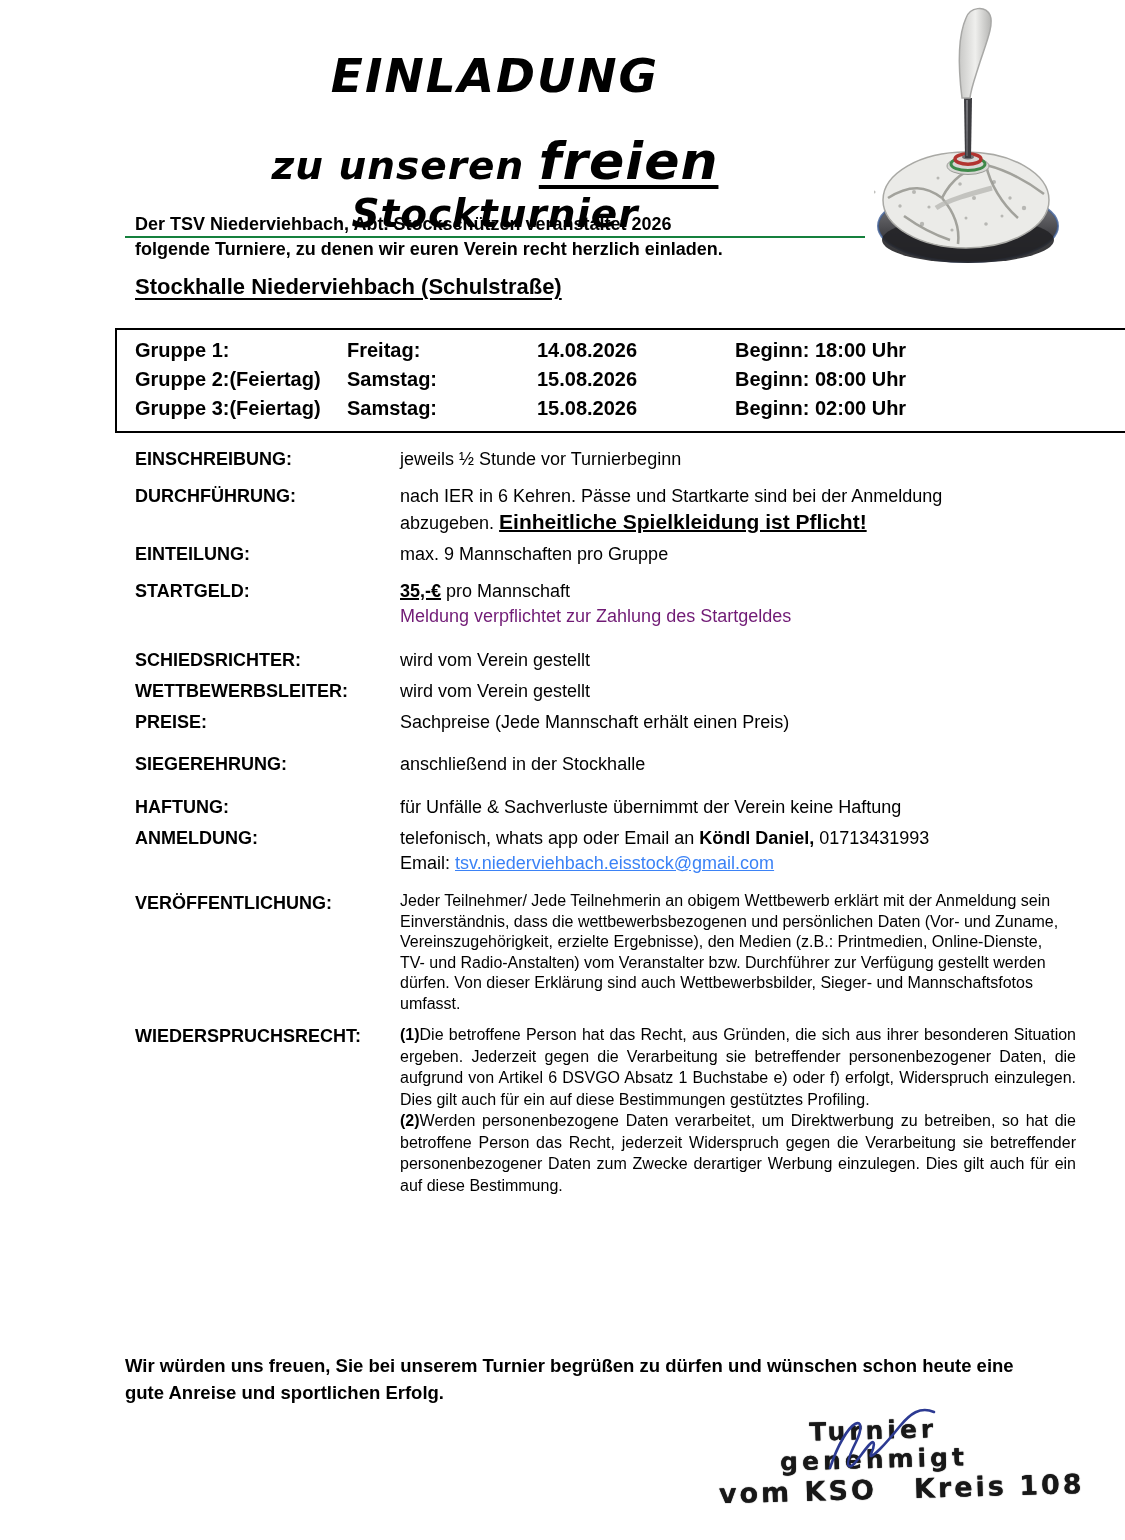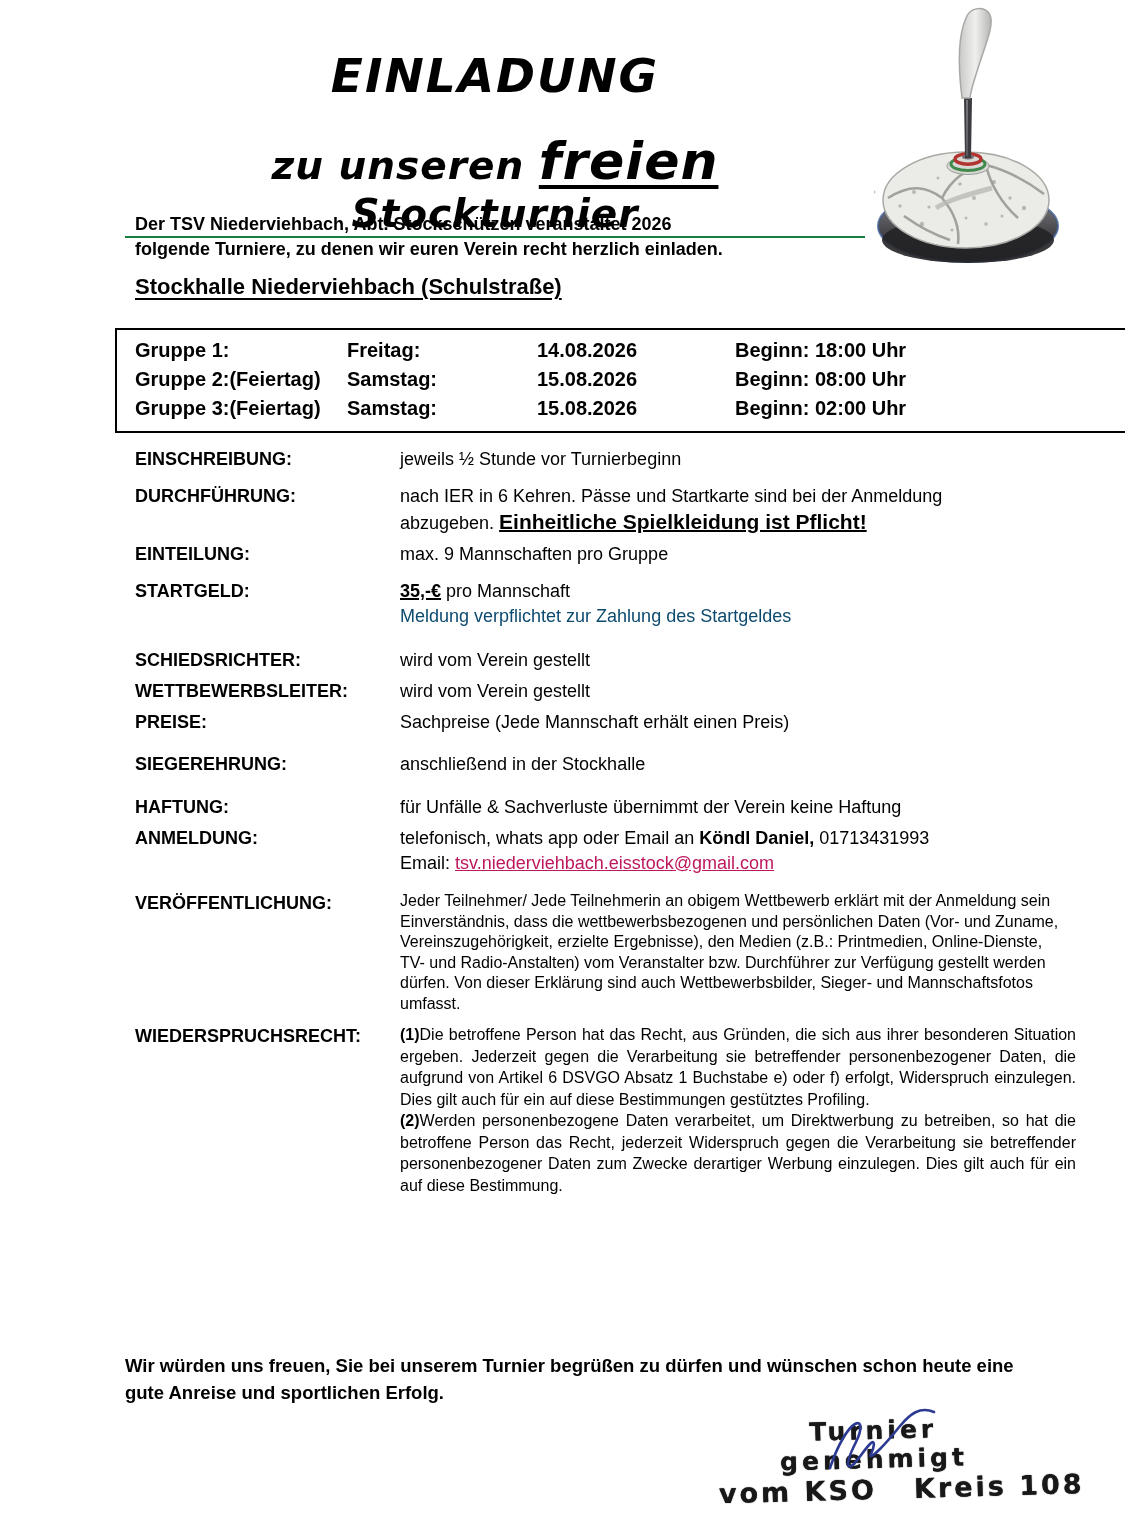--- a/index.html
+++ b/index.html
@@ -40,22 +40,22 @@
     border:2px solid #000; padding:6px 0 8px 18px;
   }
   .schedule .srow { display:grid; grid-template-columns:212px 190px 198px 1fr; font-size:20px; font-weight:bold; line-height:29px; }
 
   
   .details { position:absolute; left:135px; top:447px; width:945px; }
   .drow { display:grid; grid-template-columns:265px 1fr; font-size:18px; line-height:25px; }
   .drow .lbl { font-weight:bold; }
   .hl-big { font-size:21px; font-weight:bold; text-decoration:underline; text-decoration-thickness:2px; }
   .amount { font-weight:bold; text-decoration:underline; text-decoration-thickness:2px; }
-  .warn { color:#0c4a6e; }
-  .email-link { color:#be185d; text-decoration:underline; cursor:pointer; }
+  .warn { color:#701a75; }
+  .email-link { color:#3b82f6; text-decoration:underline; cursor:pointer; }
   .para { font-size:16px; line-height:20.5px; max-width:662px; }
   .para-justify { font-size:16px; line-height:21.5px; max-width:676px; text-align:justify; }
   .mt12{margin-top:12px;} .mt15{margin-top:6px;} .mt17{margin-top:17px;} .mt18{margin-top:18px;}
   .mt19{margin-top:19px;} .mt33{margin-top:15px;} .mt10{margin-top:10px;}
 
   
   .closing {
     position:absolute; left:125px; top:1352px; width:920px; text-align:left;
     font-size:18.5px; font-weight:bold; line-height:27px;
   }

